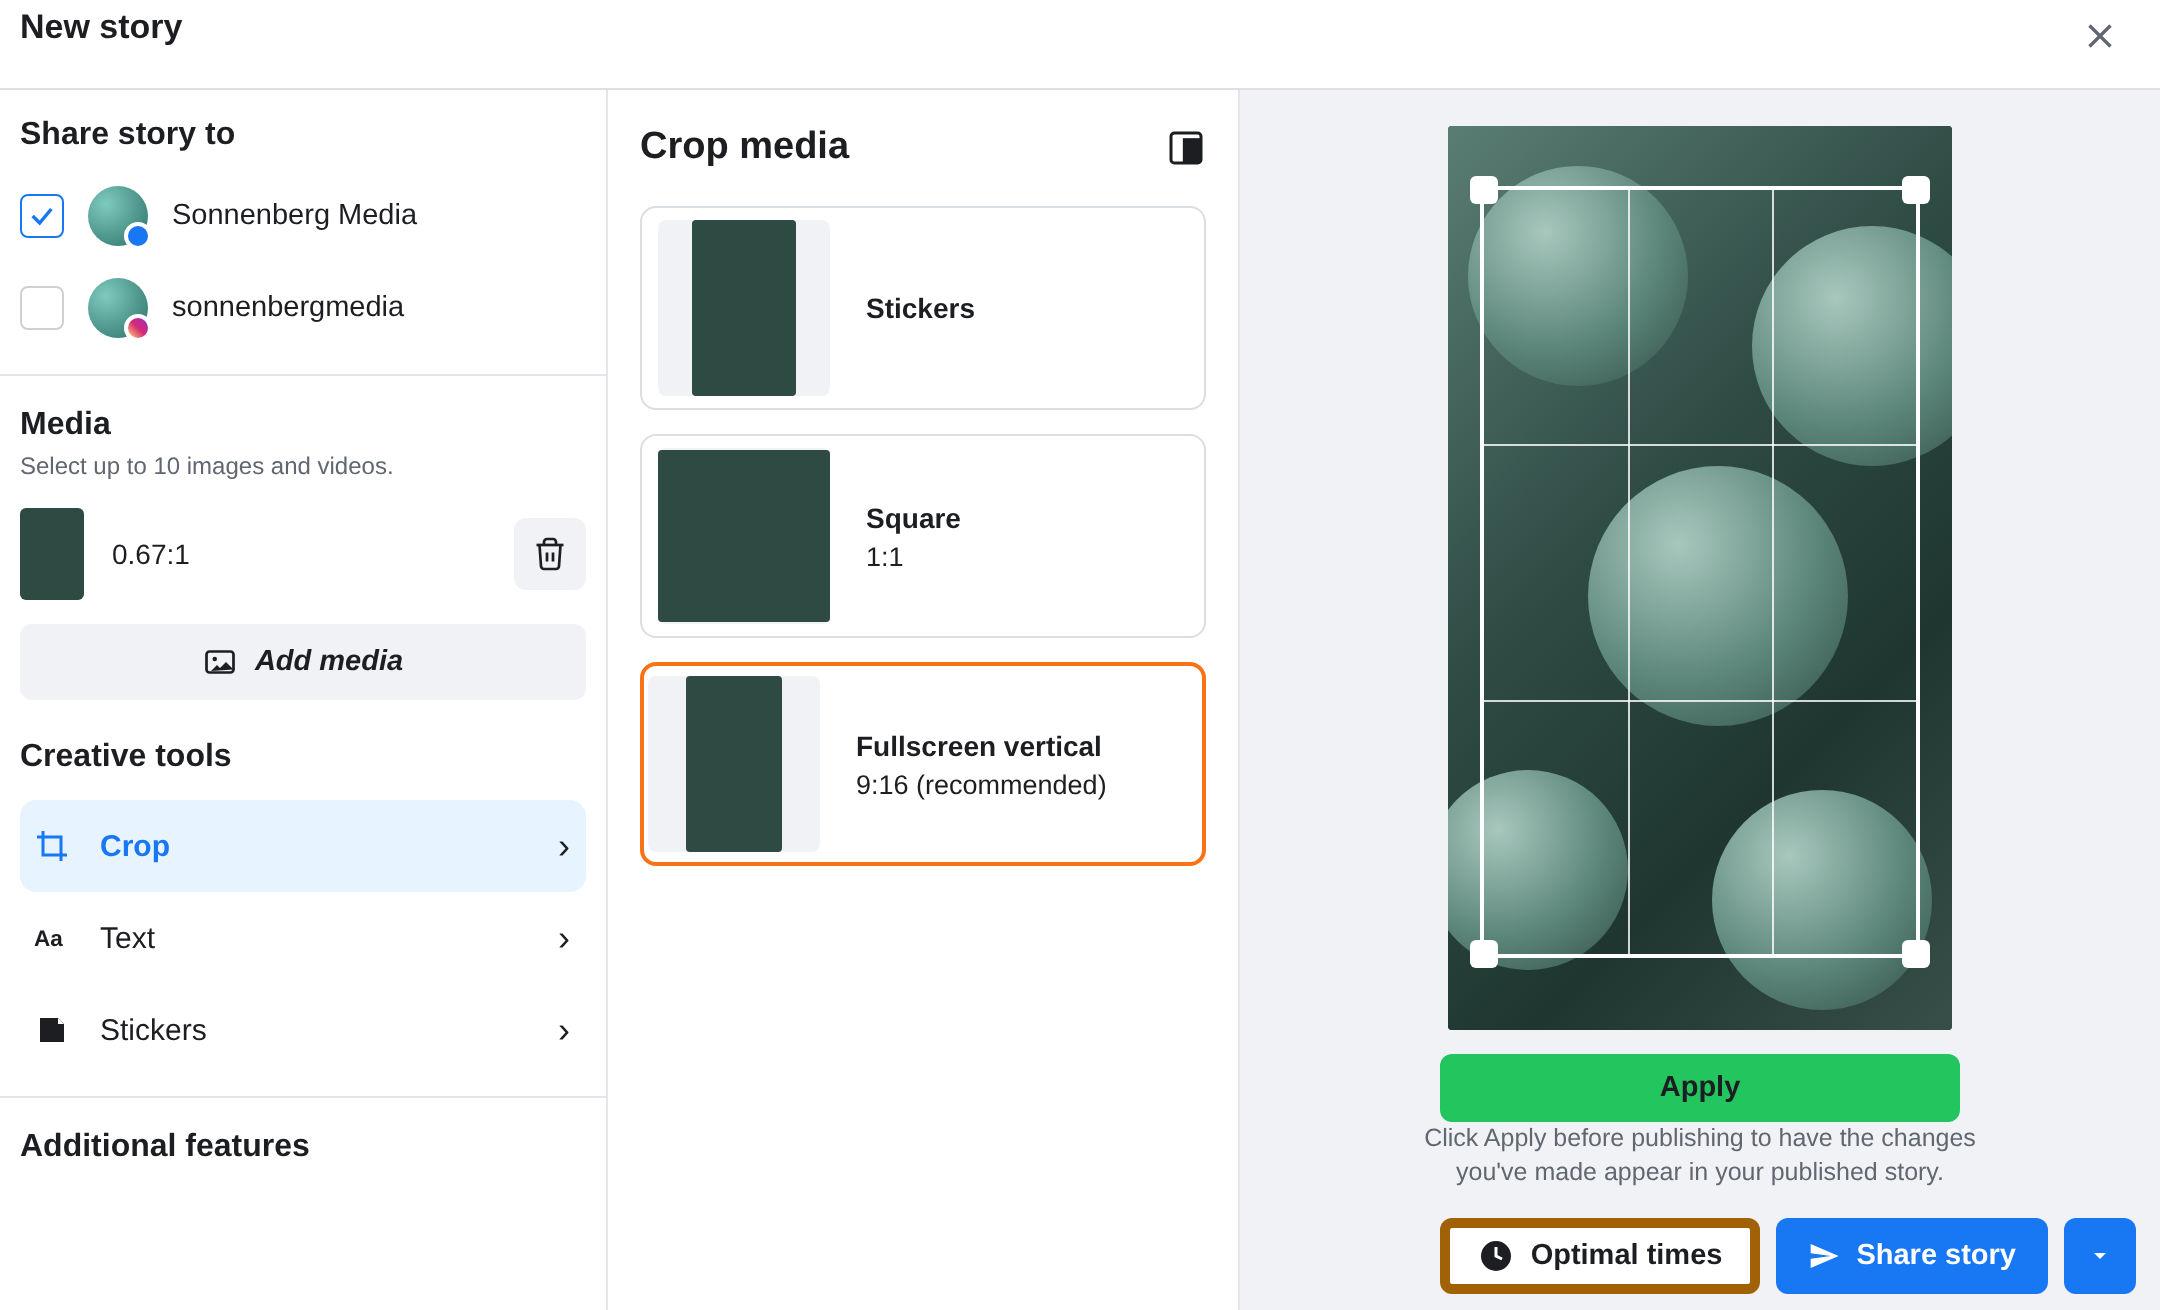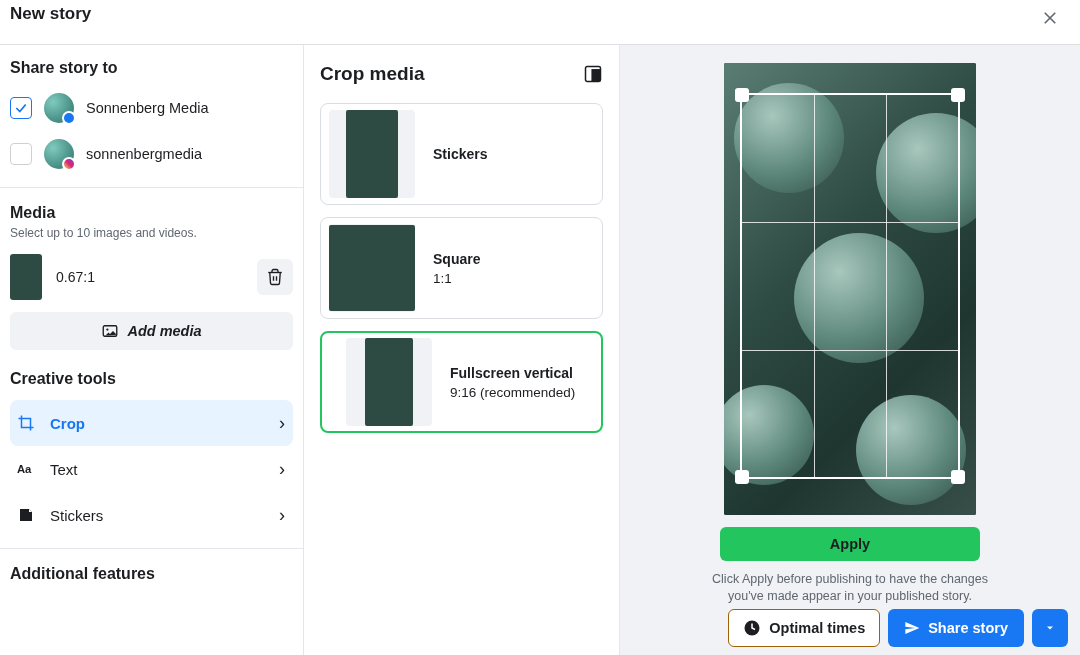--- a/index.html
+++ b/index.html
@@ -31,42 +31,42 @@
   .tool-item { display:flex; align-items:center; gap:14px; padding: 13px 6px; cursor:pointer; border-radius:8px; position:relative; }
   .tool-item .chev { position:absolute; right:8px; color:#1c1e21; font-size:18px; }
   .tool-item.active { background:#e7f3ff; color:#1877f2; }
   .tool-item.active .tool-label { color:#1877f2; font-weight:600; }
   .tool-label { font-size:15px; color:#1c1e21; }
   .icon { width:20px; height:20px; display:flex; align-items:center; justify-content:center; }
   .mid { width:316px; border-right:1px solid #e4e6eb; padding: 18px 16px 0 16px; }
   .mid-head { display:flex; align-items:center; justify-content:space-between; margin-bottom:18px; }
   .mid-head h2 { font-size:19px; font-weight:700; color:#1c1e21; }
   .crop-card { border:1px solid #dadde1; border-radius:8px; display:flex; align-items:center; gap:18px; padding:6px 8px; margin-bottom:12px; cursor:pointer; background:#fff; }
-  .crop-card.selected { border:2px solid #22c55e; padding:5px 24px; }
+  .crop-card.selected { border:2px solid #f97316; padding:5px 2px; }
   .crop-thumb-wrap { width:86px; height:88px; background:#f0f2f5; border-radius:4px; display:flex; align-items:center; justify-content:center; }
   .crop-thumb { background:#2d4a43; border-radius:2px; }
   .crop-thumb.orig { width:52px; height:88px; }
   .crop-thumb.sq { width:86px; height:86px; }
   .crop-thumb.fs { width:48px; height:88px; }
   .crop-meta { display:flex; flex-direction:column; gap:4px; }
   .crop-title { font-size:14px; font-weight:700; color:#1c1e21; }
   .crop-sub { font-size:13.5px; color:#1c1e21; }
   .right { flex:1; background:#f0f2f5; display:flex; flex-direction:column; align-items:center; padding:18px 0 0 0; position:relative; }
   .preview-stage { width:252px; height:452px; background:#1c1e21; position:relative; border-radius:2px; overflow:hidden; }
   .preview-img { position:absolute; inset:0; background: linear-gradient(135deg,#5a7d73 0%, #2e4b44 40%, #1f3630 70%, #384f49 100%); }
   .succ { position:absolute; border-radius:50%; background: radial-gradient(circle at 35% 30%, #a8c7bd, #5d877b 55%, #2f4d45); }
   .crop-frame { position:absolute; left:16px; right:16px; top:30px; bottom:36px; border:2px solid #fff; }
   .grid-v, .grid-h { position:absolute; background:rgba(255,255,255,0.8); }
   .grid-v { top:0; bottom:0; width:1px; }
   .grid-h { left:0; right:0; height:1px; }
   .handle { position:absolute; width:14px; height:14px; background:#fff; border-radius:3px; }
   .apply-btn { margin-top:12px; width:260px; height:34px; background:#22c55e; border-radius:6px; display:flex; align-items:center; justify-content:center; font-size:14.5px; font-weight:600; color:#1c1e21; cursor:pointer; }
-  .apply-hint { font-size:12.5px; color:#606770; text-align:center; max-width:280px; margin-top:10px; line-height:1.35; }
+  .apply-hint { font-size:12.5px; color:#606770; text-align:center; max-width:280px; line-height:1.35; }
   .footer-btns { position:absolute; right:12px; bottom:8px; display:flex; gap:8px; align-items:center; }
-  .opt-times { background:#fff; border:1px solid #a16207; border-radius:6px; height:38px; padding:0 14px; display:flex; align-items:center; gap:8px; font-size:14.5px; font-weight:600; color:#1c1e21; cursor:pointer; }
+  .opt-times { background:#fff; border:5px solid #a16207; border-radius:6px; height:38px; padding:0 14px; display:flex; align-items:center; gap:8px; font-size:14.5px; font-weight:600; color:#1c1e21; cursor:pointer; }
   .share-btn { background:#1877f2; color:#fff; border-radius:6px; height:38px; padding:0 16px; display:flex; align-items:center; gap:8px; font-size:14.5px; font-weight:700; cursor:pointer; }
   .share-more { background:#1877f2; color:#fff; width:36px; height:38px; border-radius:6px; display:flex; align-items:center; justify-content:center; cursor:pointer; }
   svg { display:block; }
 </style>
 </head>
 <body>
 
 <div class="header">
   <h1>New story</h1>
   <div class="close-x">

